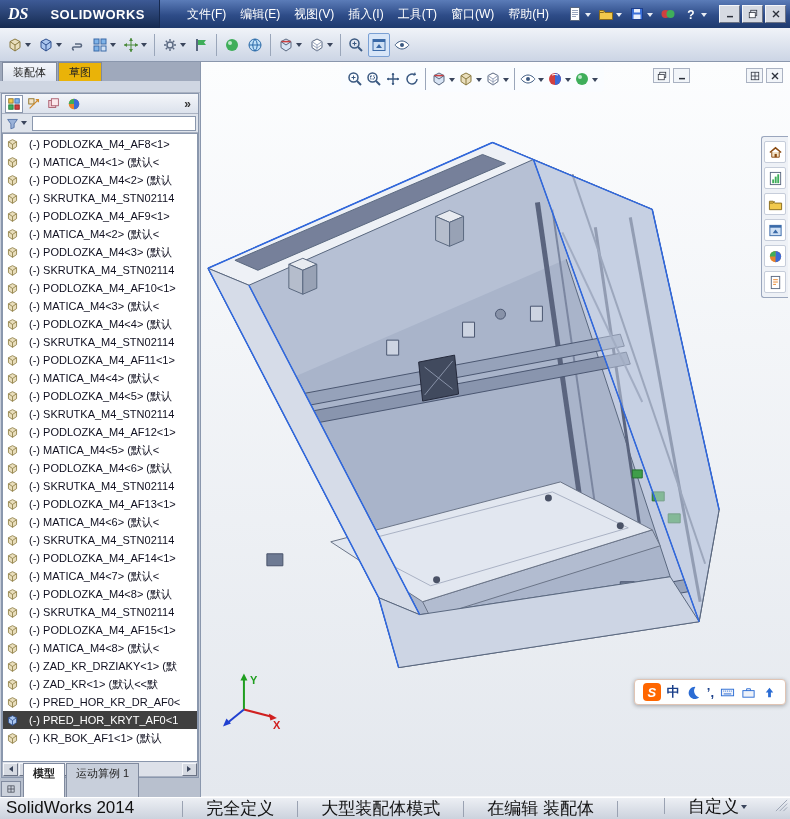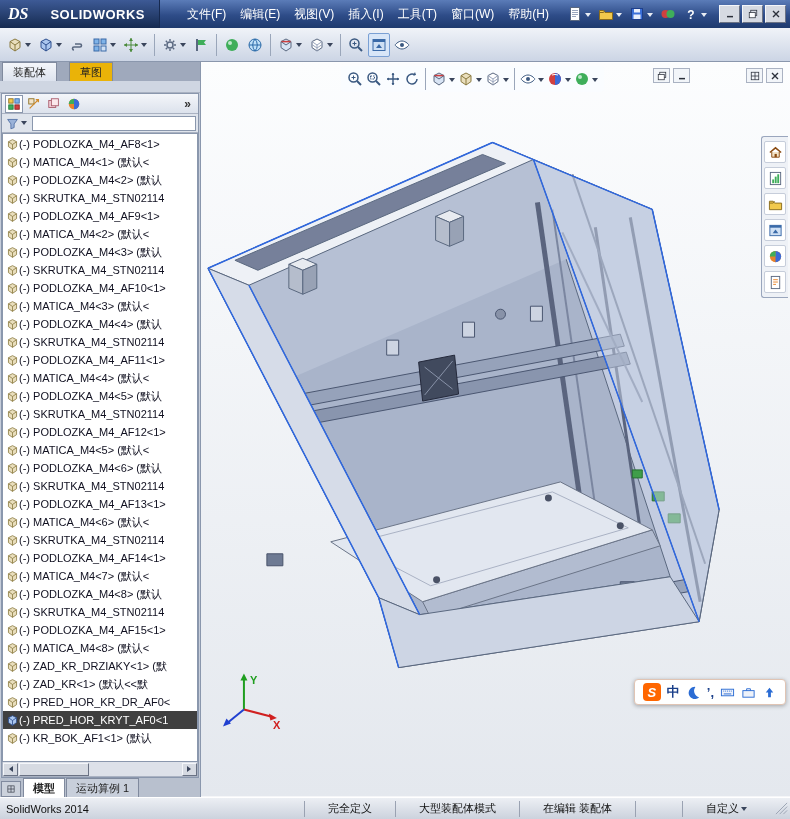--- a/index.html
+++ b/index.html
@@ -21,59 +21,59 @@
 .winbtns{display:flex;gap:2px;margin-left:10px}
 .wbtn{width:21px;height:18px;background:#d6dae2;border:1px solid;border-color:#f4f6fa #6a7284 #6a7284 #f4f6fa;display:flex;align-items:center;justify-content:center}
 
 .toolbar{height:34px;background:linear-gradient(#f0f3f8,#ccd5e5);border-bottom:1px solid #8a97ad;display:flex;align-items:center;padding:0 4px;gap:1px;flex:none}
 .tbtn{display:flex;align-items:center;padding:3px 2px;border:1px solid transparent;border-radius:2px}
 .tbtn.active{background:#d8e6f8;border-color:#7aa0d4}
 .tsep{width:1px;height:22px;background:#9aa6ba;margin:0 3px}
 
 .main{flex:1;display:flex;min-height:0}
 .leftpanel{width:200px;flex:none;display:flex;flex-direction:column;background:#c6cdda}
-.cmdtabs{height:19px;display:flex;align-items:flex-end;background:#9fa9bc;padding-left:2px;gap:12px;flex:none}
+.cmdtabs{height:19px;display:flex;align-items:flex-end;background:#9fa9bc;padding-left:2px;gap:1px;flex:none}
 .ctab{font-size:11px;padding:2px 10px 1px;background:#eab308;border:1px solid #808a9e;border-bottom:none;color:#222;white-space:nowrap}
 .ctab.active{background:linear-gradient(#f4f6fa,#dde3ee)}
 .gapstrip{height:12px;background:#cfd6e2;border-bottom:1px solid #aab2c2;flex:none}
 .pane{flex:1;display:flex;flex-direction:column;min-height:0;background:#e9edf3;border:1px solid #8a97ad;margin:0 1px}
 .panetabs{height:20px;flex:none;display:flex;align-items:center;gap:2px;padding:1px 3px;background:linear-gradient(#f4f6fa,#dce2ec);border-bottom:1px solid #aab2c2}
 .ptab{padding:1px;border:1px solid transparent;display:flex}
 .ptab.active{background:#fff;border-color:#8a97ad}
 .overflow{margin-left:auto;font-size:12px;color:#333;padding-right:4px;font-weight:bold}
 .filterrow{height:19px;flex:none;display:flex;align-items:center;padding:1px 2px;gap:3px;background:#dfe4ec;border-bottom:1px solid #aab2c2}
 .filterfield{flex:1;height:15px;background:#fff;border:1px solid #8a97ad}
 .tree{flex:1;background:#fff;border:1px solid #8a97ad;overflow:hidden;padding-top:1px}
-.trow{height:18px;display:flex;align-items:center;gap:0;padding-left:3px;white-space:nowrap;font-size:11px;color:#101020;overflow:hidden}
+.trow{height:18px;display:flex;align-items:center;gap:10px;padding-left:3px;white-space:nowrap;font-size:11px;color:#101020;overflow:hidden}
 .trow svg{flex:none}
 .trow.selected{background:#404040;color:#fff}
 .hscroll{height:15px;flex:none;display:flex;align-items:center;background:#dde1e9;border:1px solid #aab2c2;border-top:none}
 .sbtn{width:15px;height:13px;flex:none;background:#d6dae2;border:1px solid;border-color:#f4f6fa #6a7284 #6a7284 #f4f6fa;display:flex;align-items:center;justify-content:center}
 .sthumb{width:70px;height:13px;background:#d6dae2;border:1px solid;border-color:#f4f6fa #6a7284 #6a7284 #f4f6fa;margin-left:1px}
 .strack{flex:1;display:flex}
 .tri-l{width:0;height:0;border:3px solid transparent;border-right:4px solid #3a455c;margin-right:2px}
 .tri-r{width:0;height:0;border:3px solid transparent;border-left:4px solid #3a455c;margin-left:2px}
 .doctabs{height:19px;flex:none;display:flex;align-items:flex-end;background:#b8c0ce;padding-left:1px;gap:1px}
 .dtabbtn{width:20px;height:16px;background:#ccd2dc;border:1px solid #808a9e;display:flex;align-items:center;justify-content:center;margin:0 1px 0 0}
-.dtab{font-size:11px;padding:2px 9px 1px;background:#c8cfdb;border:1px solid #808a9e;border-bottom:none;color:#222;white-space:nowrap}
+.dtab{font-size:11px;padding:2px 9px 16px;background:#c8cfdb;border:1px solid #808a9e;border-bottom:none;color:#222;white-space:nowrap}
 .dtab.active{background:#fff;font-weight:bold}
 
 .viewport{flex:1;position:relative;border-left:1px solid #8a97ad;overflow:hidden;background:#fff}
 svg.scene{position:absolute;left:0;top:0}
 .headsup{position:absolute;left:140px;top:4px;height:26px;display:flex;align-items:center;gap:1px;background:rgba(250,252,255,.72);border-radius:4px;padding:0 5px}
 .hbtn{display:flex;align-items:center;padding:2px 1px;border-radius:2px}
 .docctrl{position:absolute;top:6px;display:flex;gap:3px}
 .dcbtn{width:17px;height:15px;display:flex;align-items:center;justify-content:center;background:rgba(240,243,248,.85);border:1px solid #aab2c2}
 .taskpane{position:absolute;right:2px;top:74px;width:27px;background:#eef1f6;border:1px solid #9aa6bd;border-right:none;border-radius:3px 0 0 3px;display:flex;flex-direction:column;align-items:center;padding:4px 0;gap:4px}
 .tpbtn{width:22px;height:22px;display:flex;align-items:center;justify-content:center;border:1px solid #c6cdda;background:#fff;border-radius:2px}
 .ime{position:absolute;right:4px;bottom:92px;height:26px;display:flex;align-items:center;gap:6px;background:#fff;border:1px solid #e0c4b4;border-radius:4px;padding:0 8px;box-shadow:0 1px 4px rgba(0,0,0,.3)}
 .slogo{width:18px;height:18px;border-radius:4px;background:#f60;color:#fff;font-weight:bold;display:flex;align-items:center;justify-content:center;font-size:13px;font-style:italic}
 .itxt{color:#1a3f8a;font-weight:bold;font-size:13px}
 
-.statusbar{height:22px;flex:none;background:linear-gradient(#eceff4,#ccd2dd);border-top:1px solid #fff;display:flex;align-items:center;font-size:11px;color:#111;padding-left:6px}
+.statusbar{height:22px;flex:none;background:linear-gradient(#eceff4,#ccd2dd);border-top:1px solid #fff;display:flex;font-size:17px;color:#111;padding-left:6px}
 .sapp{flex:1}
 .scell{border-left:1px solid #9aa2b2;padding:0 23px;height:16px;display:flex;align-items:center;white-space:nowrap}
 .scell.empty{width:42px}
 .grip{width:16px;height:16px;margin-left:4px}
 </style>
 </head>
 <body>
 
 <div class="app">
 

